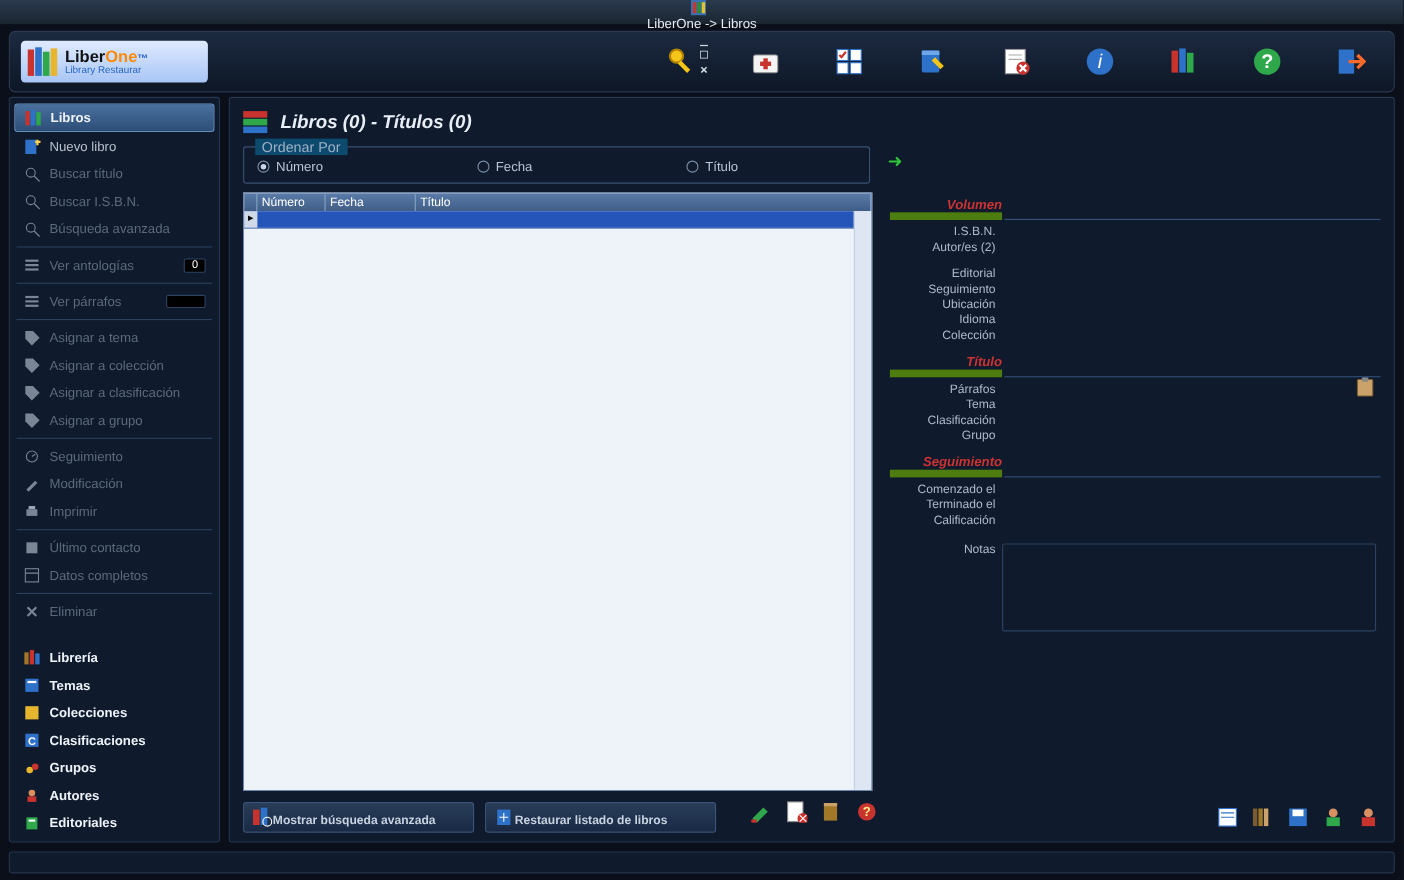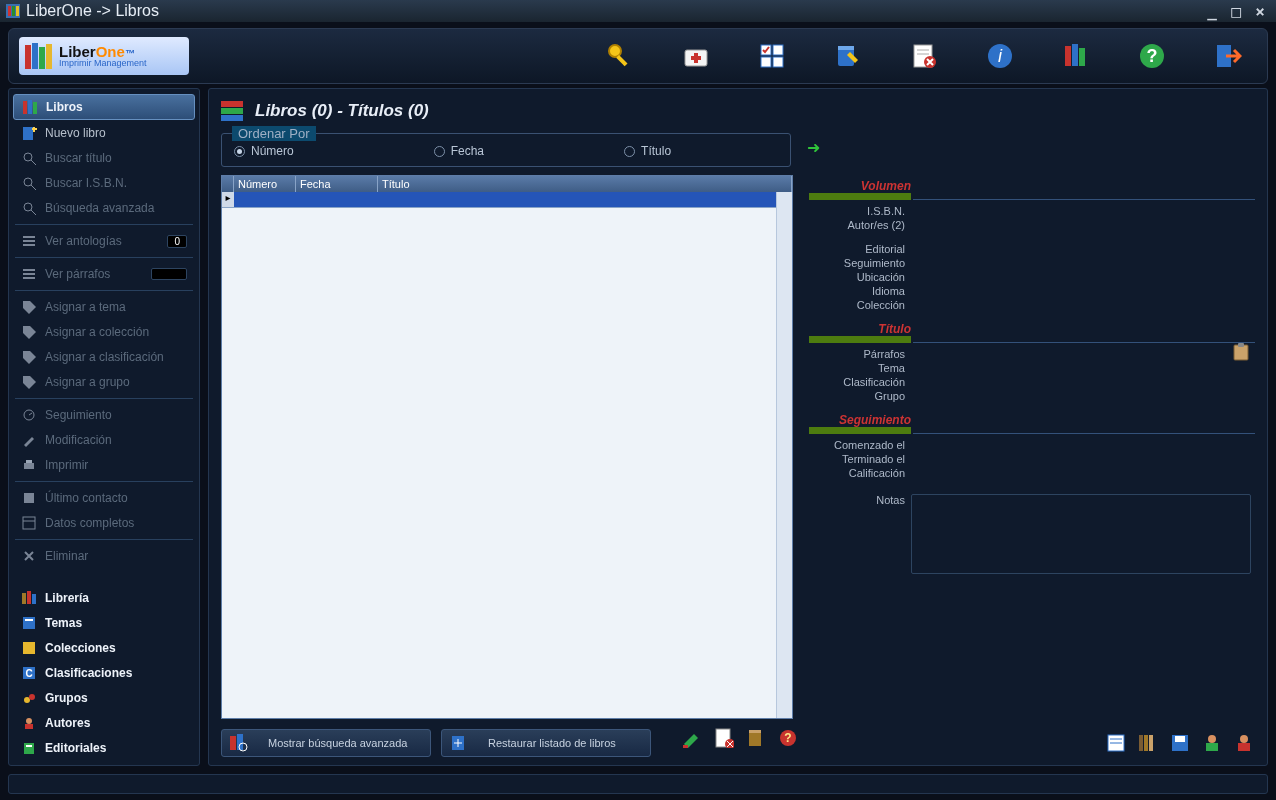--- a/index.html
+++ b/index.html
@@ -1,19 +1,19 @@
 <!DOCTYPE html>
 <html><head>
 <meta charset="utf-8">
 <style>
   * { box-sizing: border-box; margin: 0; padding: 0; font-family: "Segoe UI", Arial, sans-serif; }
   body { background: #0a0f1a; width: 1276px; height: 800px; overflow: hidden; color: #cfd6e0; font-size: 12px; }
 
   
-  .titlebar { height: 22px; background: linear-gradient(#2a3a4d,#1a2530); display:flex; align-items:center; padding:0 6px; color:#e6edf5; font-size:16px; }
+  .titlebar { height: 22px; background: linear-gradient(#2a3a4d,#1a2530); display:flex; align-items:center; padding:0 6px; color:#e6edf5; font-size:12px;flex-direction:column; }
   .titlebar .t-icon { width:14px; height:14px; margin-right:6px; }
   .titlebar .spacer { flex:1; }
   .titlebar .winbtn { width:20px; height:14px; margin-left:4px; display:flex; align-items:center; justify-content:center; color:#cfd6e0; cursor:pointer; font-weight:bold; font-family:monospace; }
 
   
   .topbanner { height: 56px; margin:6px 8px 4px 8px; border:1px solid #2b3a52; border-radius:6px;
     background: linear-gradient(#1c2a40,#0d1726); display:flex; align-items:center; padding:0 10px; }
   .logo { width:170px; height:38px; border-radius:4px; display:flex; align-items:center; padding:2px 6px;
     background: linear-gradient(#dfeaff,#a9c6f5); color:#0a0f1a; gap:6px; }
   .logo .books { width:28px; }
@@ -75,21 +75,21 @@
   .det-field { display:flex; margin:1px 0;gap:24px; }
   .det-label { width:102px; text-align:right; padding-right:6px; color:#aeb9c9; font-size:11px; }
   .det-value { flex:1; font-size:11px; }
   .det-spacer { height:10px; }
   .clip-icon { position:absolute; right:18px; top:254px; cursor:pointer; }
   .det-notes { display:flex; margin-top:4px; }
   .det-notes .box { flex:1; height:80px; border:1px solid #2d4460; border-radius:2px; margin-right:4px; }
 
   
   .grid-bottom { display:flex; gap:10px; margin-top:10px; }
-  .pillbtn { background:linear-gradient(#2a3e59,#182944); border:1px solid #3c567a; border-radius:3px; padding:4px 14px 4px 8px; display:flex; align-items:center; gap:20px; color:#c7d2e0; font-size:11px; cursor:pointer; width:210px; }
+  .pillbtn { background:linear-gradient(#2a3e59,#182944); border:1px solid #3c567a; border-radius:3px; padding:4px 14px 4px 8px; display:flex; align-items:flex-end; gap:0; color:#c7d2e0; font-size:11px; cursor:pointer; width:210px;font-weight:bold; }
 
   
   .tools-right { display:flex; gap:10px; align-items:center; justify-content:flex-end; margin-top:10px; }
   .tools-left { display:flex; gap:10px; align-items:center; }
   .tool-ic { width:22px; height:22px; cursor:pointer; display:flex; align-items:center; justify-content:center; }
 
   
   .statusbar { height:20px; margin:0 8px 6px 8px; border:1px solid #243650; border-radius:3px; background:#0f1a2c; }
 
   svg { display:block; }
@@ -118,21 +118,21 @@
     <span class="books">
       <svg width="28" height="30">
           <rect x="0" y="4" width="6" height="24" fill="#c8332e"></rect>
           <rect x="7" y="2" width="6" height="26" fill="#2e71c8"></rect>
           <rect x="14" y="6" width="6" height="22" fill="#2ea84a"></rect>
           <rect x="21" y="3" width="6" height="25" fill="#e6b72e"></rect>
         </svg>
     </span>
     <span class="txt">
       <div class="l1"><span>Liber</span><span class="orange">One</span><span class="tm">™</span></div>
-      <div class="l2">Imprimir Management</div>
+      <div class="l2">Library Restaurar</div>
     </span>
   </div>
   <div class="topicons" id="topicons">
       <div class="ti">
         <svg width="28" height="28">
           <circle cx="9" cy="9" r="6" fill="#f5c518" stroke="#b08000" stroke-width="2"></circle>
           <rect x="13" y="13" width="12" height="4" fill="#f5c518" transform="rotate(45 13 13)"></rect>
         </svg>
       </div>
       <div class="ti">

